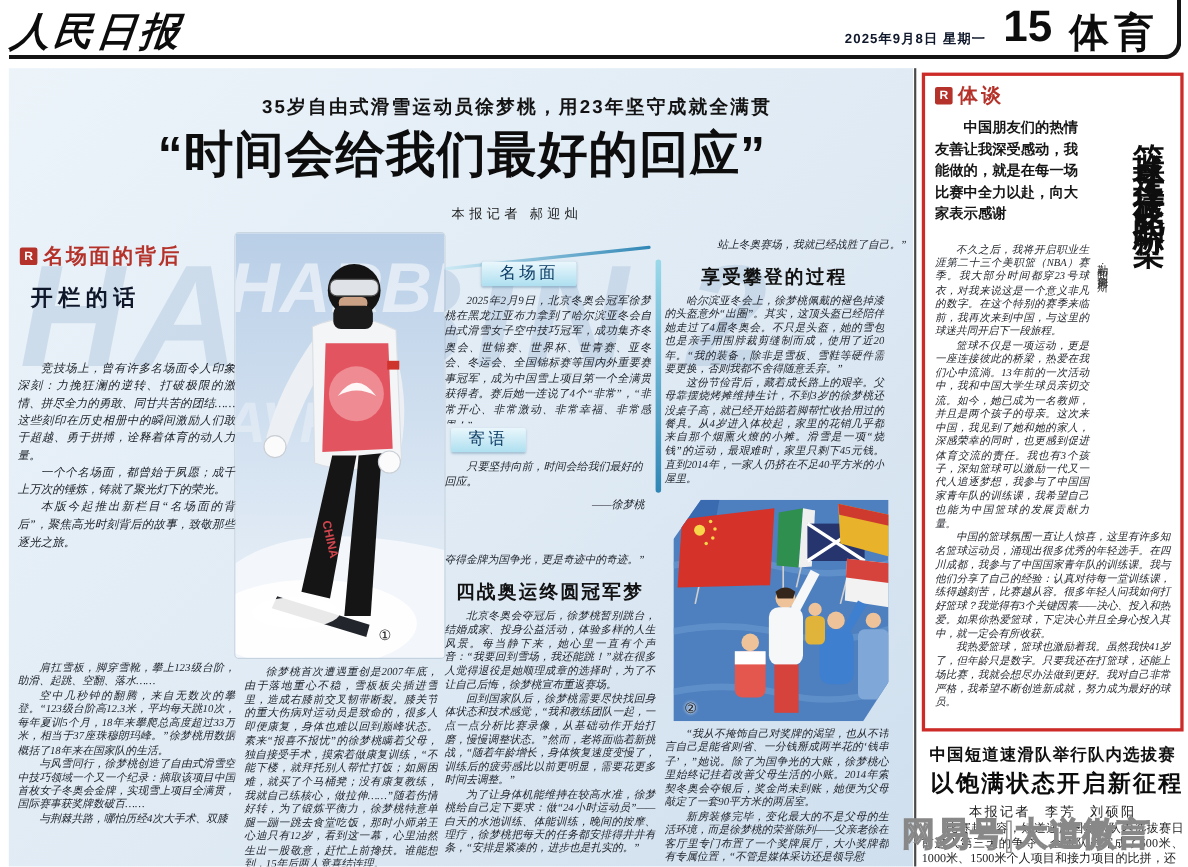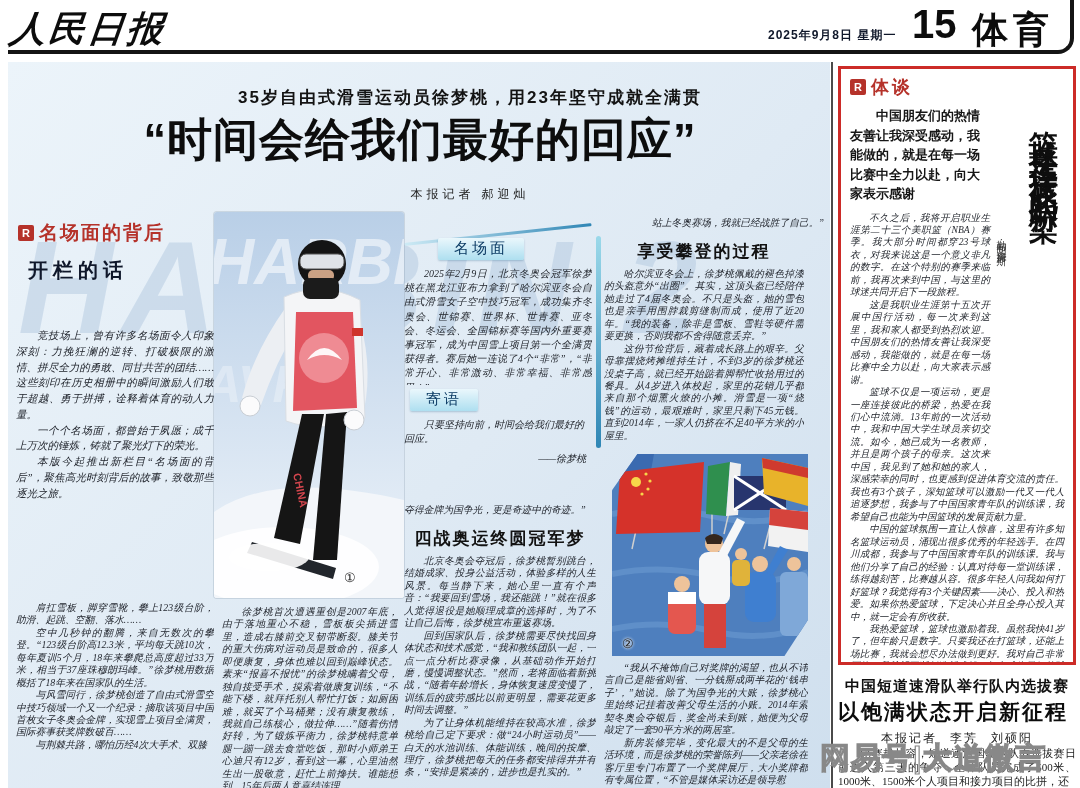--- a/index.html
+++ b/index.html
@@ -82,27 +82,27 @@
   .titan-box{left:838px;top:66px;width:238px;height:599px;box-sizing:border-box;background:#fff;
      border:3px solid #cc2b28;padding:6px 9px;overflow:hidden;z-index:1;}
   .titan-label{display:flex;align-items:center;gap:5px;}
   .titan-label .txt{font-weight:900;font-size:18px;letter-spacing:3px;color:#b5322a;}
   .titan-content{position:relative;margin-top:7px;}
   .titan-float{float:right;width:74px;height:358px;position:relative;}
   .titan-vhead{position:absolute;right:0;top:2px;writing-mode:vertical-rl;font-weight:900;font-size:29px;
      letter-spacing:9px;color:#0e0e0e;}
   .titan-author{position:absolute;left:4px;top:126px;writing-mode:vertical-rl;font-size:10px;
      letter-spacing:2px;color:#333;font-family:"Liberation Serif",serif;}
-  .titan-intro{font-weight:bold;font-size:13px;line-height:1.5;color:#161616;text-indent:2em;margin-bottom:8px;}
+  .titan-intro{font-weight:bold;font-size:13px;line-height:1.5;color:#161616;text-indent:2em;margin-bottom:18px;}
   .titan-body p{font-size:9.6px;line-height:1.3;text-indent:2em;text-align:justify;color:#23272e;}
 
   
   .bottom-kicker{left:838px;top:677px;width:238px;text-align:center;font-weight:bold;font-size:15px;
      letter-spacing:1px;color:#101010;}
-  .bottom-headline{left:838px;top:698px;width:238px;text-align:left;font-weight:900;font-size:21px;
+  .bottom-headline{left:838px;top:698px;width:238px;text-align:right;font-weight:900;font-size:21px;
      letter-spacing:2px;color:#0c0c0c;font-family:"Liberation Serif",serif;}
   .bottom-byline{left:838px;top:730px;width:238px;text-align:center;font-size:12px;letter-spacing:2px;
      word-spacing:8px;color:#222;font-family:"Liberation Serif",serif;}
   .bottom-body{left:838px;top:746px;width:238px;height:42px;overflow:hidden;font-size:11px;line-height:1.28;
      color:#222;font-family:"Liberation Serif",serif;}
 
   .watermark{left:820px;top:738px;width:262px;font-weight:900;font-size:30px;letter-spacing:1px;
      white-space:nowrap;color:rgba(255,255,255,0.05);-webkit-text-stroke:1.2px #888;z-index:40;}
 </style>
 </head>
@@ -268,21 +268,20 @@
       <span class="txt">体谈</span>
     </div>
     <div class="titan-content">
       <div class="titan-float">
         <div class="titan-vhead">篮球是连接彼此的桥梁</div>
         <div class="titan-author">勒布朗·詹姆斯</div>
       </div>
       <p class="titan-intro">中国朋友们的热情友善让我深受感动，我能做的，就是在每一场比赛中全力以赴，向大家表示感谢</p>
       <div class="titan-body kai">
         <p>不久之后，我将开启职业生涯第二十三个美职篮（NBA）赛季。我大部分时间都穿23号球衣，对我来说这是一个意义非凡的数字。在这个特别的赛季来临前，我再次来到中国，与这里的球迷共同开启下一段旅程。</p>
-        <p>这是我职业生涯第十五次开展中国行活动，每一次来到这里，我和家人都受到热烈欢迎。中国朋友们的热情友善让我深受感动，我能做的，就是在每一场比赛中全力以赴，向大家表示感谢。</p>
         <p>篮球不仅是一项运动，更是一座连接彼此的桥梁，热爱在我们心中流淌。13年前的一次活动中，我和中国大学生球员亲切交流。如今，她已成为一名教师，并且是两个孩子的母亲。这次来中国，我见到了她和她的家人，深感荣幸的同时，也更感到促进体育交流的责任。我也有3个孩子，深知篮球可以激励一代又一代人追逐梦想，我参与了中国国家青年队的训练课，我希望自己也能为中国篮球的发展贡献力量。</p>
         <p>中国的篮球氛围一直让人惊喜，这里有许多知名篮球运动员，涌现出很多优秀的年轻选手。在四川成都，我参与了中国国家青年队的训练课。我与他们分享了自己的经验：认真对待每一堂训练课，练得越刻苦，比赛越从容。很多年轻人问我如何打好篮球？我觉得有3个关键因素——决心、投入和热爱。如果你热爱篮球，下定决心并且全身心投入其中，就一定会有所收获。</p>
         <p>我热爱篮球，篮球也激励着我。虽然我快41岁了，但年龄只是数字。只要我还在打篮球，还能上场比赛，我就会想尽办法做到更好。我对自己非常严格，我希望不断创造新成就，努力成为最好的球员。</p>
       </div>
 
     </div>
   </div>
 
   <div class="abs bottom-kicker">中国短道速滑队举行队内选拔赛</div>
   <div class="abs bottom-headline">以饱满状态开启新征程</div>

